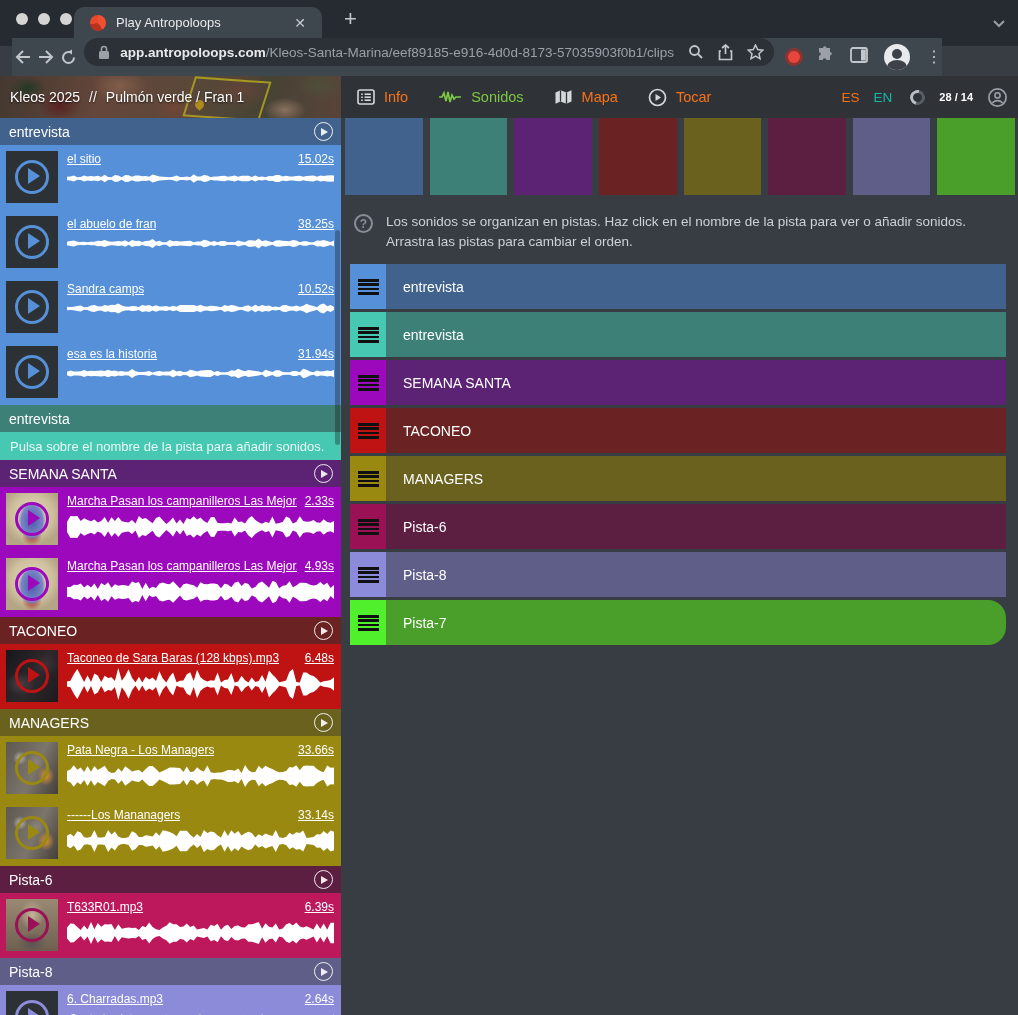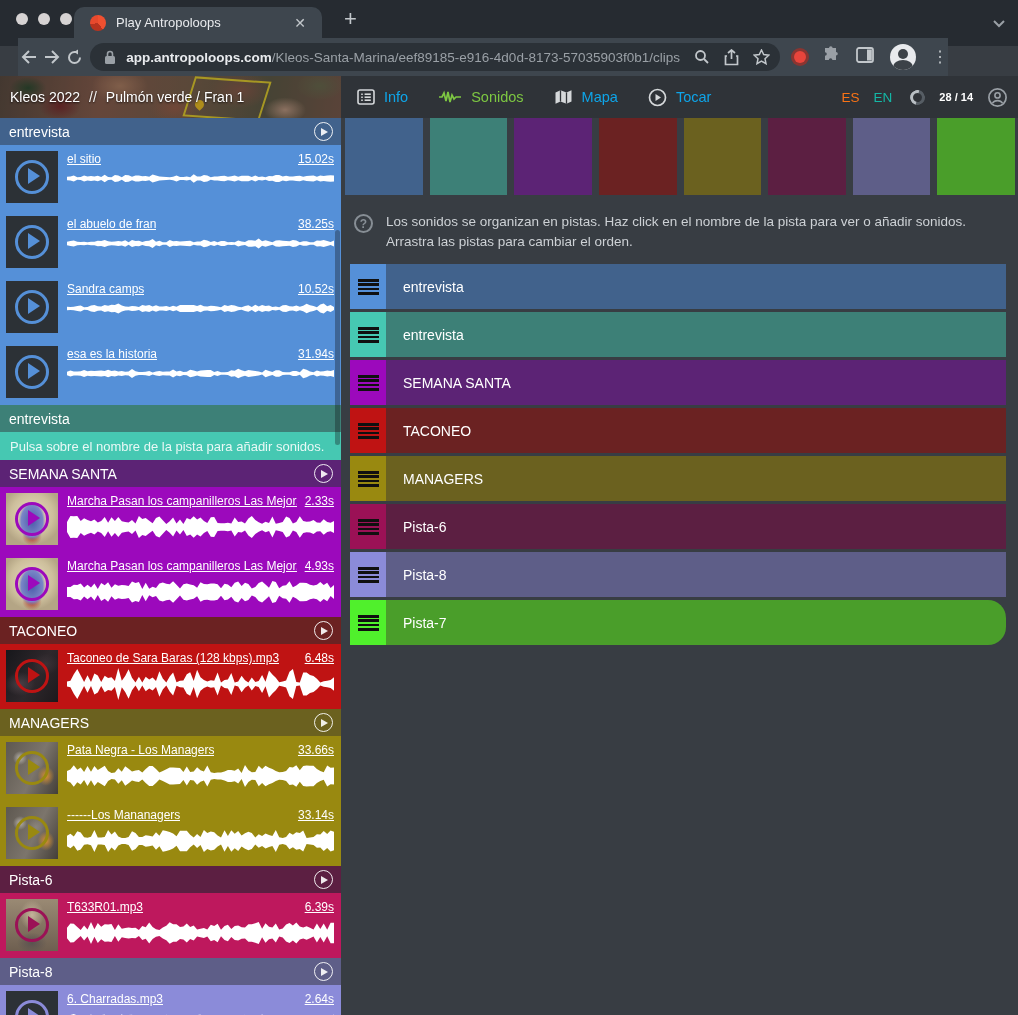--- a/index.html
+++ b/index.html
@@ -16,22 +16,22 @@
   .tl1{left:16px} .tl2{left:38px} .tl3{left:60px}
   .tab { position:absolute; left:74px; top:7px; width:248px; height:31px; background:#3e464e;
          border-radius:10px 10px 0 0; display:flex; align-items:center; padding:0 10px 0 16px; }
   .favicon { width:16px; height:16px; border-radius:50%; flex:none;
              background:conic-gradient(#f05030 0 40%, #b8331f 40% 72%, #e8492d 72% 100%); }
   .tab-title { color:#e8eaed; font-size:13px; margin-left:10px; flex:1; white-space:nowrap; overflow:hidden; }
   .tab-close { color:#c2c7cb; font-size:14px; padding:2px 6px; cursor:default; }
   .newtab { position:absolute; left:336px; top:6px; color:#c2c7cb; font-size:22px; font-weight:300; padding:0 8px; }
   .tab-chevron { position:absolute; right:12px; top:14px; }
 
-  .toolbar { position:absolute; left:18px; top:38px; width:930px; height:38px; background:#3e464e;
-             display:flex; align-items:center; }
+  .toolbar { position:absolute; left:12px; top:38px; width:930px; height:38px; background:#3e464e;
+             display:flex; }
   .nav-btn { width:34px; display:flex; justify-content:center; align-items:center; }
   .url-pill { margin-left:4px; width:736px; height:28px; background:#2b3137; border-radius:14px;
               display:flex; align-items:center; padding:0 10px 0 14px; }
   .url-text { font-size:13.5px; margin-left:10px; flex:1; white-space:nowrap; overflow:hidden; }
   .url-domain { color:#e8eaed; font-weight:700; }
   .url-path { color:#9aa0a6; }
   .pill-icon { margin-left:14px; display:flex; align-items:center; }
   .chrome-right { display:flex; align-items:center; margin-left:10px; gap:16px; }
   .record-dot { width:12px; height:12px; border-radius:50%; background:#e8453c; box-shadow:0 0 0 3px #8a3531; margin-left:4px; }
   .avatar { width:26px; height:26px; border-radius:50%; background:#e8eaed; position:relative; overflow:hidden; }
@@ -58,21 +58,21 @@
   .photo-shade { position:absolute; inset:0; background:rgba(16,18,22,0.30); }
   .plot-outline { position:absolute; left:188px; top:3px; width:78px; height:40px;
                   border:2px solid rgba(238,216,40,0.95); transform:skewX(-14deg) rotate(4deg); }
   .map-pin { position:absolute; left:195px; top:24px; width:9px; height:9px; border-radius:50% 50% 50% 0;
              transform:rotate(-45deg); background:#f2c21d; }
   .crumb-text { position:relative; z-index:2; color:#fff; font-size:14px; padding-left:10px;
                 text-shadow:0 1px 2px rgba(0,0,0,0.7); white-space:nowrap; display:flex; gap:9px; }
   .crumb-sep { opacity:0.95; }
 
   .app-nav { display:flex; align-items:center; margin-left:16px; gap:30px; }
-  .nav-item { display:flex; align-items:center; gap:9px; color:#0ea5e9; font-size:14.5px; }
+  .nav-item { display:flex; align-items:center; gap:9px; color:#f97316; font-size:14.5px; }
   .nav-item svg { display:block; }
 
   .header-right { margin-left:auto; display:flex; align-items:center; gap:14px; padding-right:10px; }
   .lang { font-size:13.5px; }
   .lang-active { color:#f97316; }
   .lang-inactive { color:#14b8a6; }
   .spinner { width:15px; height:15px; border-radius:50%; border:3px solid #565d64;
              border-left-color:#b9bfc4; border-top-color:#b9bfc4; transform:rotate(-30deg); margin-left:4px; }
   .counter { color:#fff; font-size:11px; font-weight:700; white-space:nowrap; }
 
@@ -217,21 +217,21 @@
   </div>
 </div>
 
 <div class="app-header">
   <div class="breadcrumb">
     <div class="photo"></div>
     <div class="plot-outline"></div>
     <div class="map-pin"></div>
     <div class="photo-shade"></div>
     <div class="crumb-text">
-      <span>Kleos 2022</span>
+      <span>Kleos 2025</span>
       <span class="crumb-sep">//</span>
       <span>Pulmón verde / Fran 1</span>
     </div>
   </div>
 
   <nav class="app-nav">
     <span class="nav-item">
       <svg width="18" height="16" viewBox="0 0 18 16">
           <rect x="1" y="1" width="16" height="14" rx="2" fill="none" stroke="#d5d8da" stroke-width="1.6"></rect>
           <line x1="4.2" y1="5.2" x2="5.8" y2="5.2" stroke="#d5d8da" stroke-width="1.6"></line>

